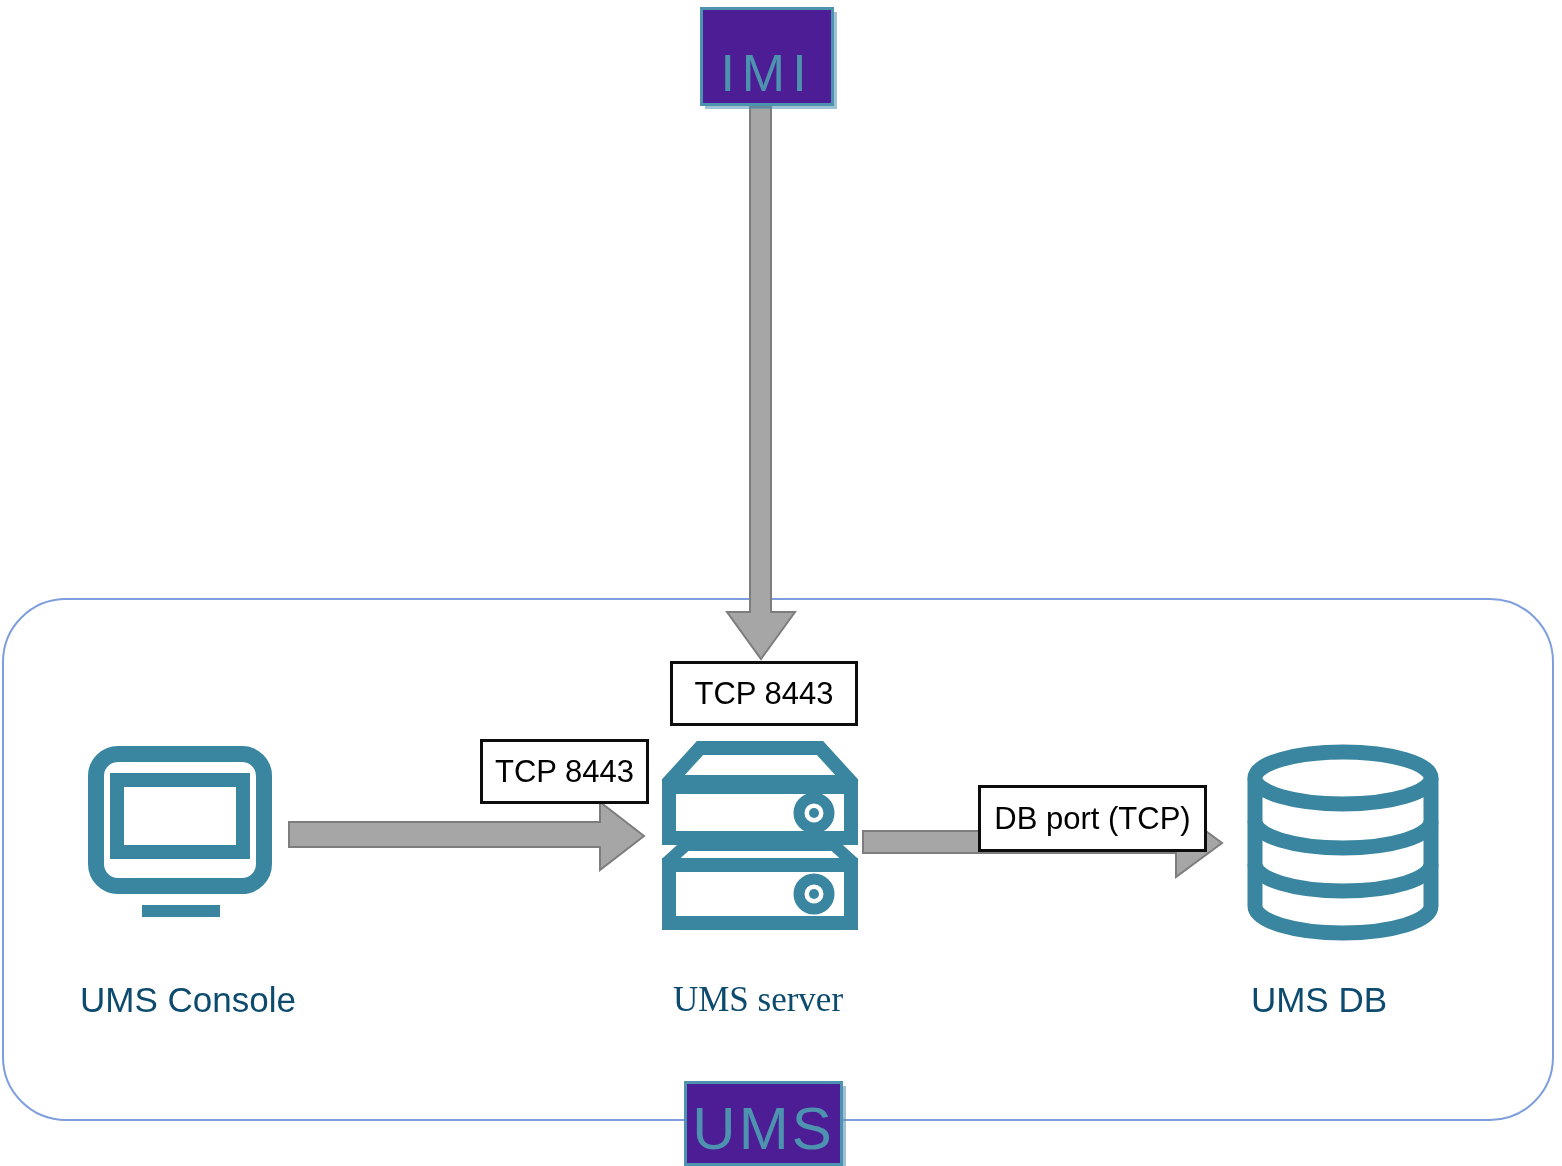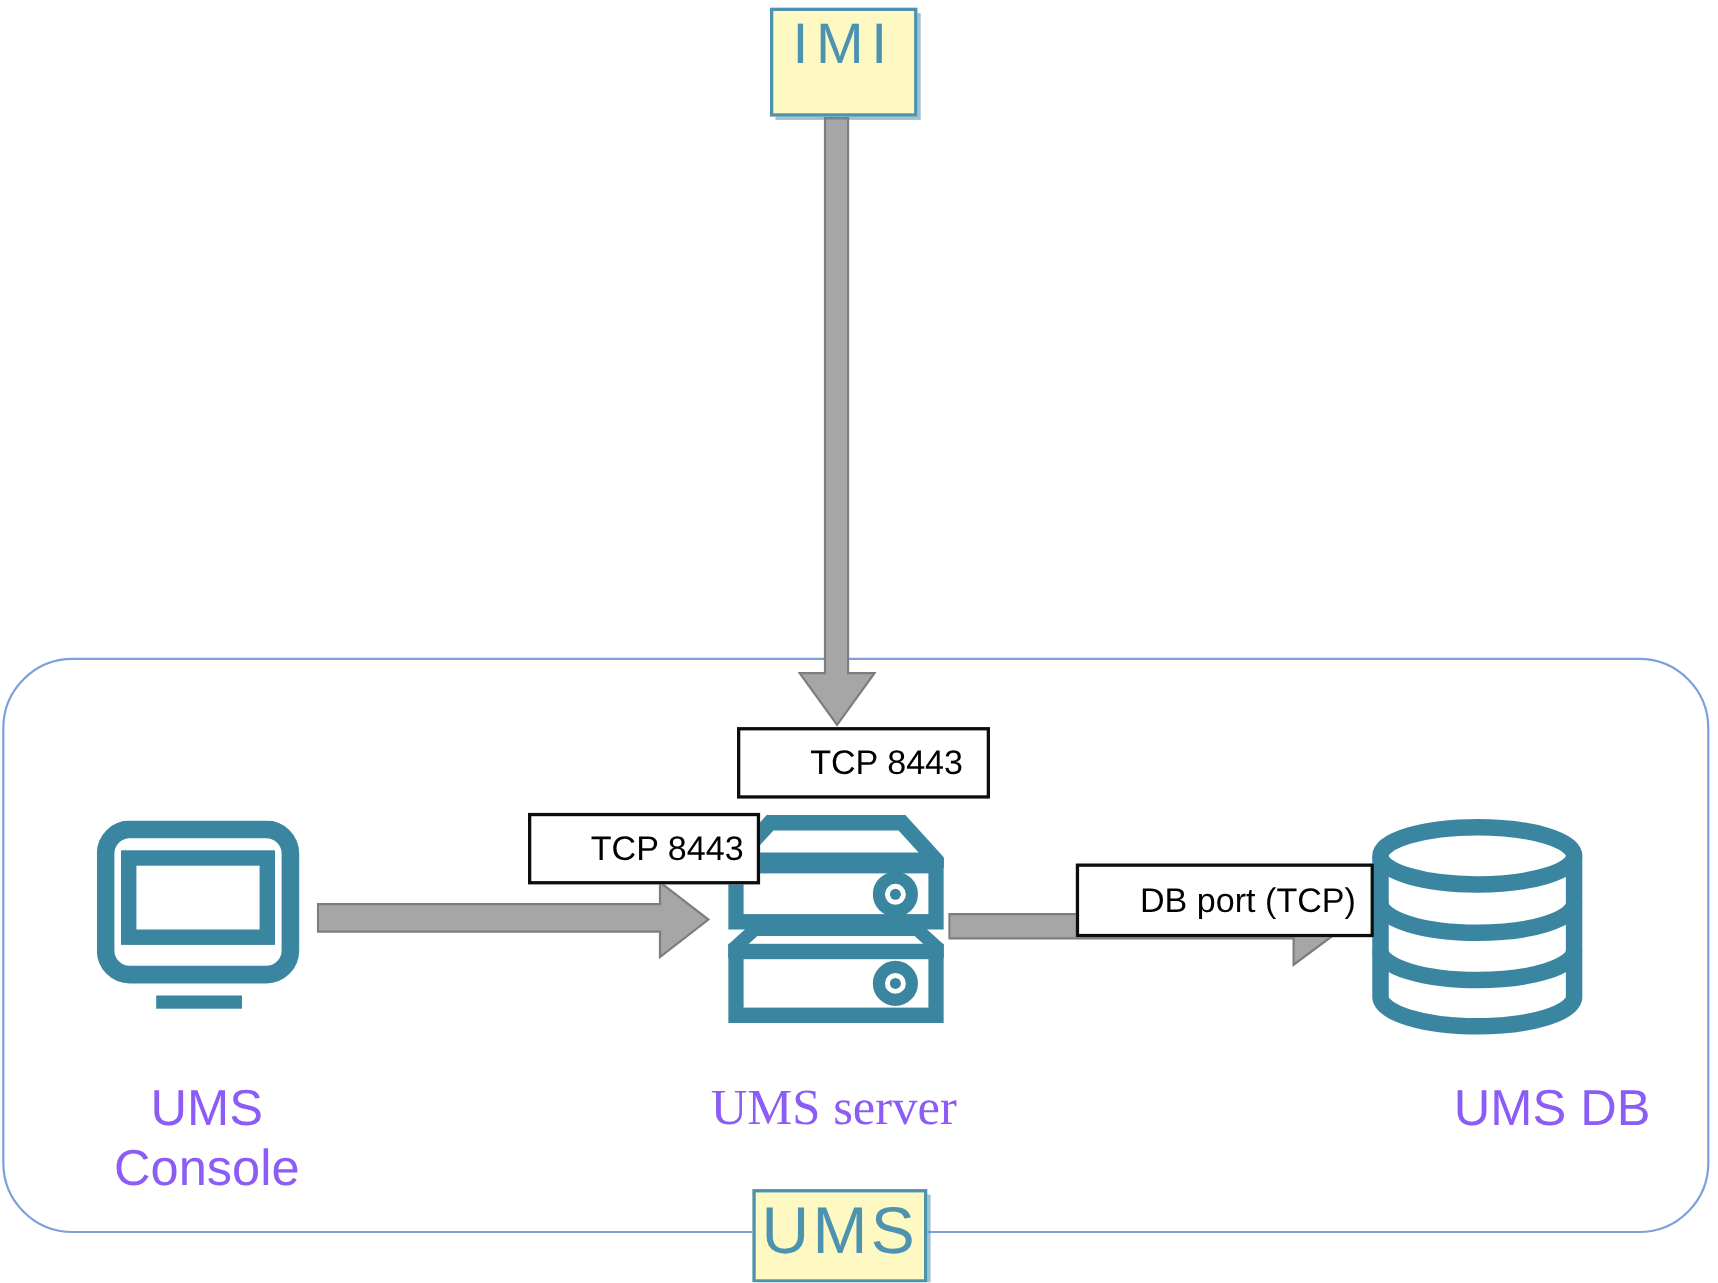--- a/index.html
+++ b/index.html
@@ -14,52 +14,51 @@
 
   
   .group-box{
     left:2px;top:598px;width:1548px;height:519px;
     border:2.5px solid #7e9edd;border-radius:64px;
     background:transparent;
   }
 
   
   .sketch-box{
-    background:#fef9c3;
+    background:#4c1d95;
     border:3px solid #4d92ae;
     box-shadow:4px 4px 0 -1px rgba(74,144,175,0.55);
-    display:flex;align-items:flex-start;justify-content:center;
+    display:flex;align-items:flex-end;justify-content:center;
     color:#4d92ae;
     z-index:5;
   }
   .imi-box{left:700px;top:7px;width:128px;height:93px;font-size:52px;letter-spacing:7px;}
   .ums-box{left:684px;top:1081px;width:153px;height:79px;font-size:60px;letter-spacing:3px;}
 
   
   .port-box{
     background:#ffffff;
     border:3px solid #0d0d0d;
     color:#000000;
     display:flex;align-items:center;justify-content:center;
     font-size:31px;
     white-space:nowrap;
     z-index:4;
-    padding-left:42px;
   }
   .port-imi{left:670px;top:661px;width:182px;height:59px;}
   .port-console{left:480px;top:739px;width:163px;height:59px;}
   .port-db{left:978px;top:741px;width:223px;height:61px;margin-top:44px;}
 
   
   .node-label{
-    color:#8b5cf6;font-size:46px;text-align:center;
+    color:#0c4a6e;font-size:35px;text-align:center;
   }
   .label-console{left:48px;top:980px;width:280px;}
   .label-server{left:633px;top:980px;width:250px;font-family:Liberation Serif, serif;}
-  .label-db{left:1286px;top:980px;width:250px;}
+  .label-db{left:1194px;top:980px;width:250px;}
 
   svg{display:block;}
   .arrow-layer{z-index:3;}
   .icon-layer{z-index:2;}
 </style>
 </head>
 <body>
 
 <div id="canvas">
 

